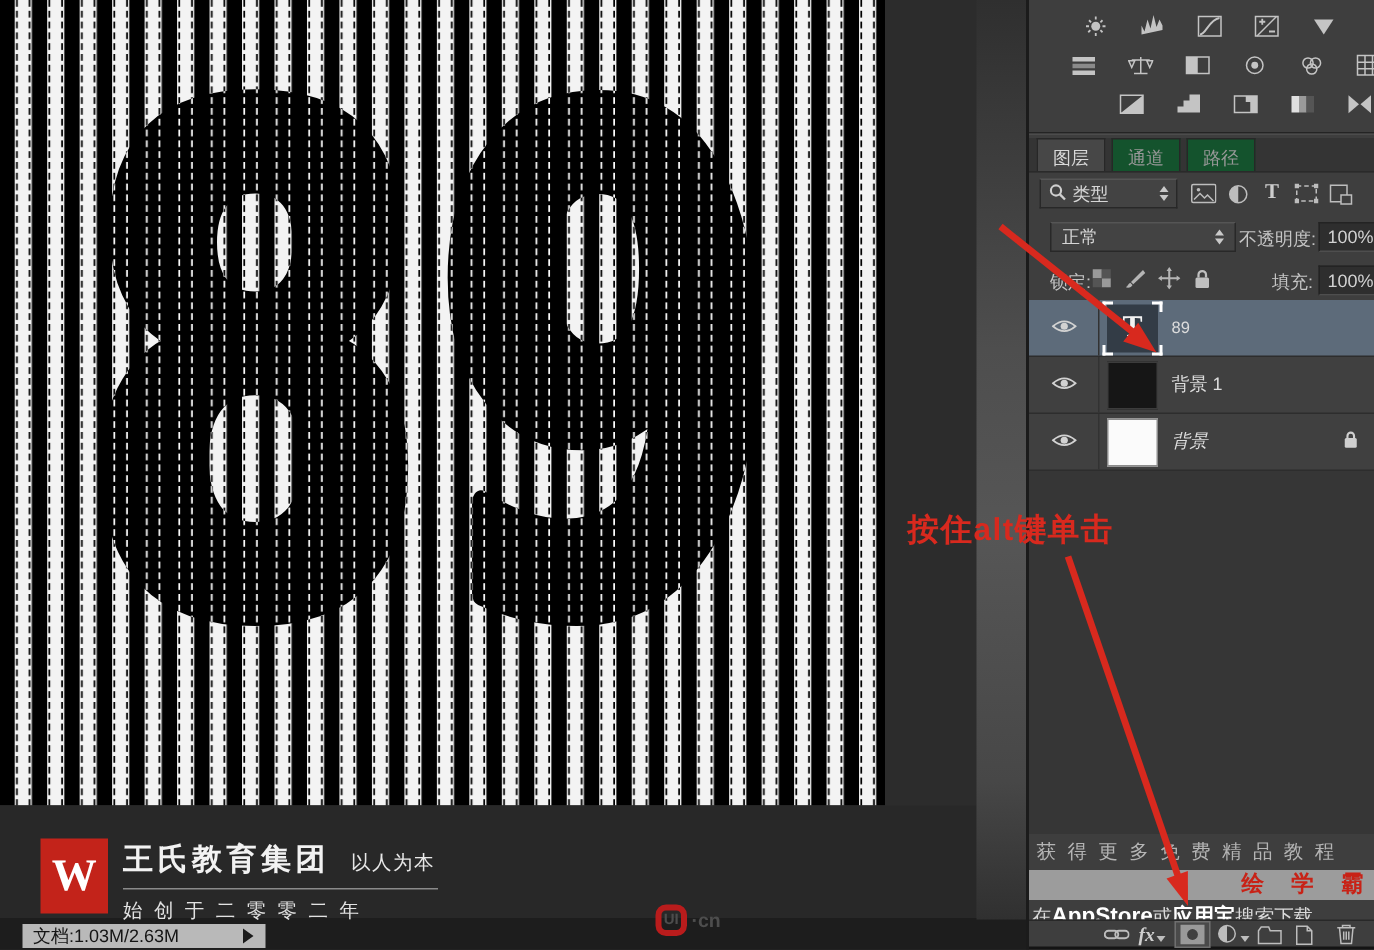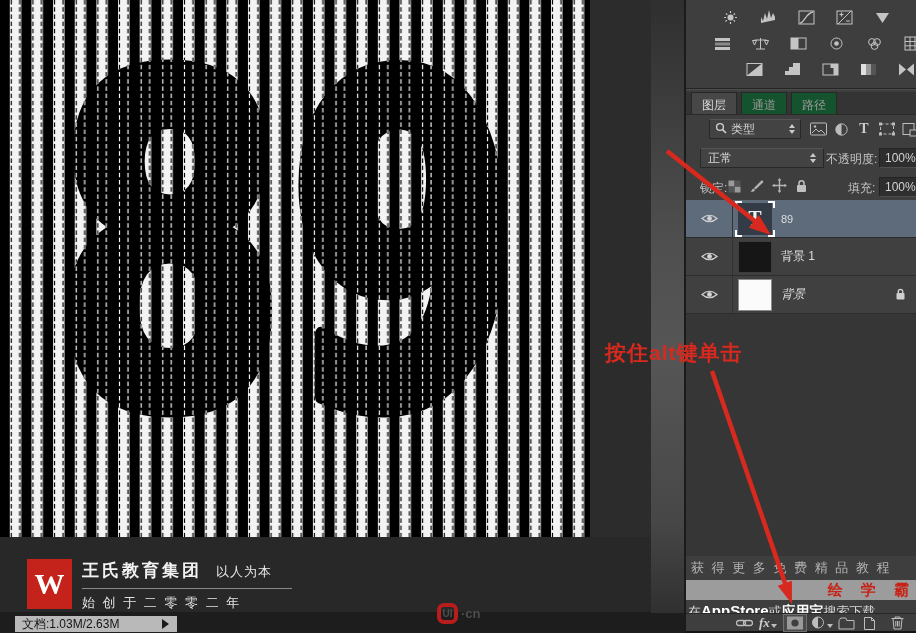--- a/index.html
+++ b/index.html
@@ -18,21 +18,21 @@
     box-shadow:-2px 0 0 #1b1b1b; overflow:hidden; }
   .adj-row { position:absolute; left:0; right:0; height:20px; display:flex; gap:21px; align-items:center; }
   .adj { width:17px; height:15px; flex:0 0 auto; }
   .adj-div1 { position:absolute; top:88px; left:0; right:0; height:1px; background:#242424; }
   .adj-div2 { position:absolute; top:89px; left:0; right:0; height:1px; background:#4c4c4c; }
 
   .tabs { position:absolute; top:92px; left:0; right:0; height:23px; background:#343434; border-bottom:1px solid #2a2a2a; display:flex; padding-left:5px; }
   .tab { height:22px; padding:4px 10px 0 10px; font-size:12px; color:#989898; background:#14532d; border:1px solid #272727; border-bottom:none; margin-right:4px; }
   .tab.active { background:#474747; color:#d9d9d9; }
 
-  .filter-row { position:absolute; top:119px; left:16px; right:0; height:24px; }
+  .filter-row { position:absolute; top:119px; left:0; right:0; height:24px; }
   .select-box { position:absolute; height:20px; background:#434343; border:1px solid #282828;
     border-top-color:#555; display:flex; align-items:center; font-size:12px; color:#d6d6d6; }
   .type-select { left:7px; width:92px; top:0; padding:0 5px; }
   .updown { margin-left:auto; display:flex; flex-direction:column; gap:2px; align-items:center; }
   .tri-up { width:0; height:0; border-left:3.5px solid transparent; border-right:3.5px solid transparent; border-bottom:4px solid #c9c9c9; }
   .tri-dn { width:0; height:0; border-left:3.5px solid transparent; border-right:3.5px solid transparent; border-top:4px solid #c9c9c9; }
   .filter-icons { position:absolute; left:107px; top:1px; display:flex; gap:5px; align-items:center; }
   .ficon { width:18px; height:18px; display:flex; align-items:center; justify-content:center; }
 
   .blend-row { position:absolute; top:148px; left:0; right:0; height:22px; }
@@ -77,21 +77,21 @@
   .mask-btn { width:24px; height:18px; background:#4a4a4a; border:1px solid #6f6f6f; display:flex; align-items:center; justify-content:center; }
   .fx-text { font-family:"Liberation Serif", serif; font-style:italic; font-weight:bold; color:#cfcfcf; font-size:13px; }
   .mini-dn { width:0; height:0; border-left:3px solid transparent; border-right:3px solid transparent; border-top:4px solid #bdbdbd; margin-left:1px; margin-top:6px; }
 
   
   .brand { position:absolute; left:27px; top:559px; display:flex; }
   .brand-logo { width:45px; height:50px; background:#c3231a; color:#fff; display:flex; align-items:center; justify-content:center;
     font-size:30px; font-weight:bold; font-family:"Liberation Serif", serif; }
   .brand-texts { margin-left:10px; width:210px; }
   .brand-top { display:flex; align-items:baseline; border-bottom:1px solid #8a8a8a; padding-bottom:6px; }
-  .brand-company { font-size:17px; color:#f2f2f2; letter-spacing:3px; font-weight:bold; }
+  .brand-company { font-size:20px; color:#f2f2f2; letter-spacing:3px; font-weight:bold; }
   .brand-slogan { font-size:13px; color:#e8e8e8; margin-left:14px; letter-spacing:1px; }
   .brand-since { font-size:13px; color:#e2e2e2; letter-spacing:2px; padding-top:5px; }
 
   .status-bar { position:absolute; left:15px; top:616px; width:162px; height:16px; background:#b9b9b9;
     display:flex; align-items:center; font-size:12px; color:#141414; padding-left:7px; }
   .status-expand { position:absolute; right:8px; width:0; height:0; border-top:5px solid transparent; border-bottom:5px solid transparent; border-left:7px solid #1a1a1a; }
 
   .watermark { position:absolute; left:437px; top:603px; display:flex; align-items:center; color:#4d4d4d; }
   .wm-box { width:21px; height:21px; border:4px solid #b91c1c; border-radius:7px; display:flex; align-items:center; justify-content:center;
     font-size:10px; font-weight:bold; }

